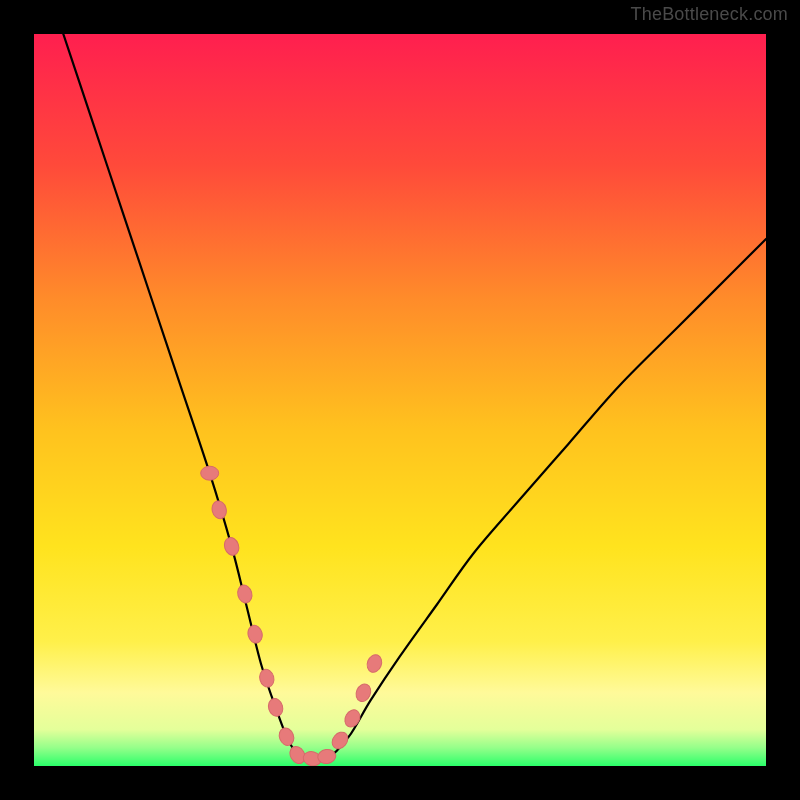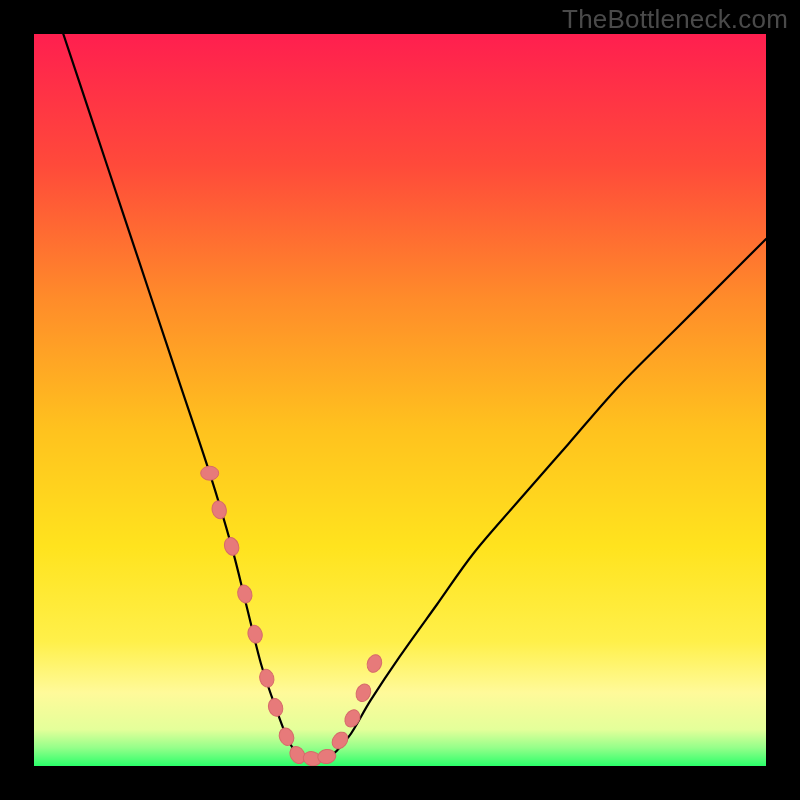--- a/index.html
+++ b/index.html
@@ -14,21 +14,21 @@
     width: 800px;
     height: 800px;
     background: #000;
     position: relative;
   }
   .watermark {
     position: absolute;
     top: 4px;
     right: 12px;
     color: #4a4a4a;
-    font-size: 26px;
+    font-size: 18px;
     font-weight: 400;
     letter-spacing: 0.2px;
     z-index: 10;
   }
   .plot-wrap {
     position: absolute;
     left: 34px;
     top: 34px;
     width: 732px;
     height: 732px;

